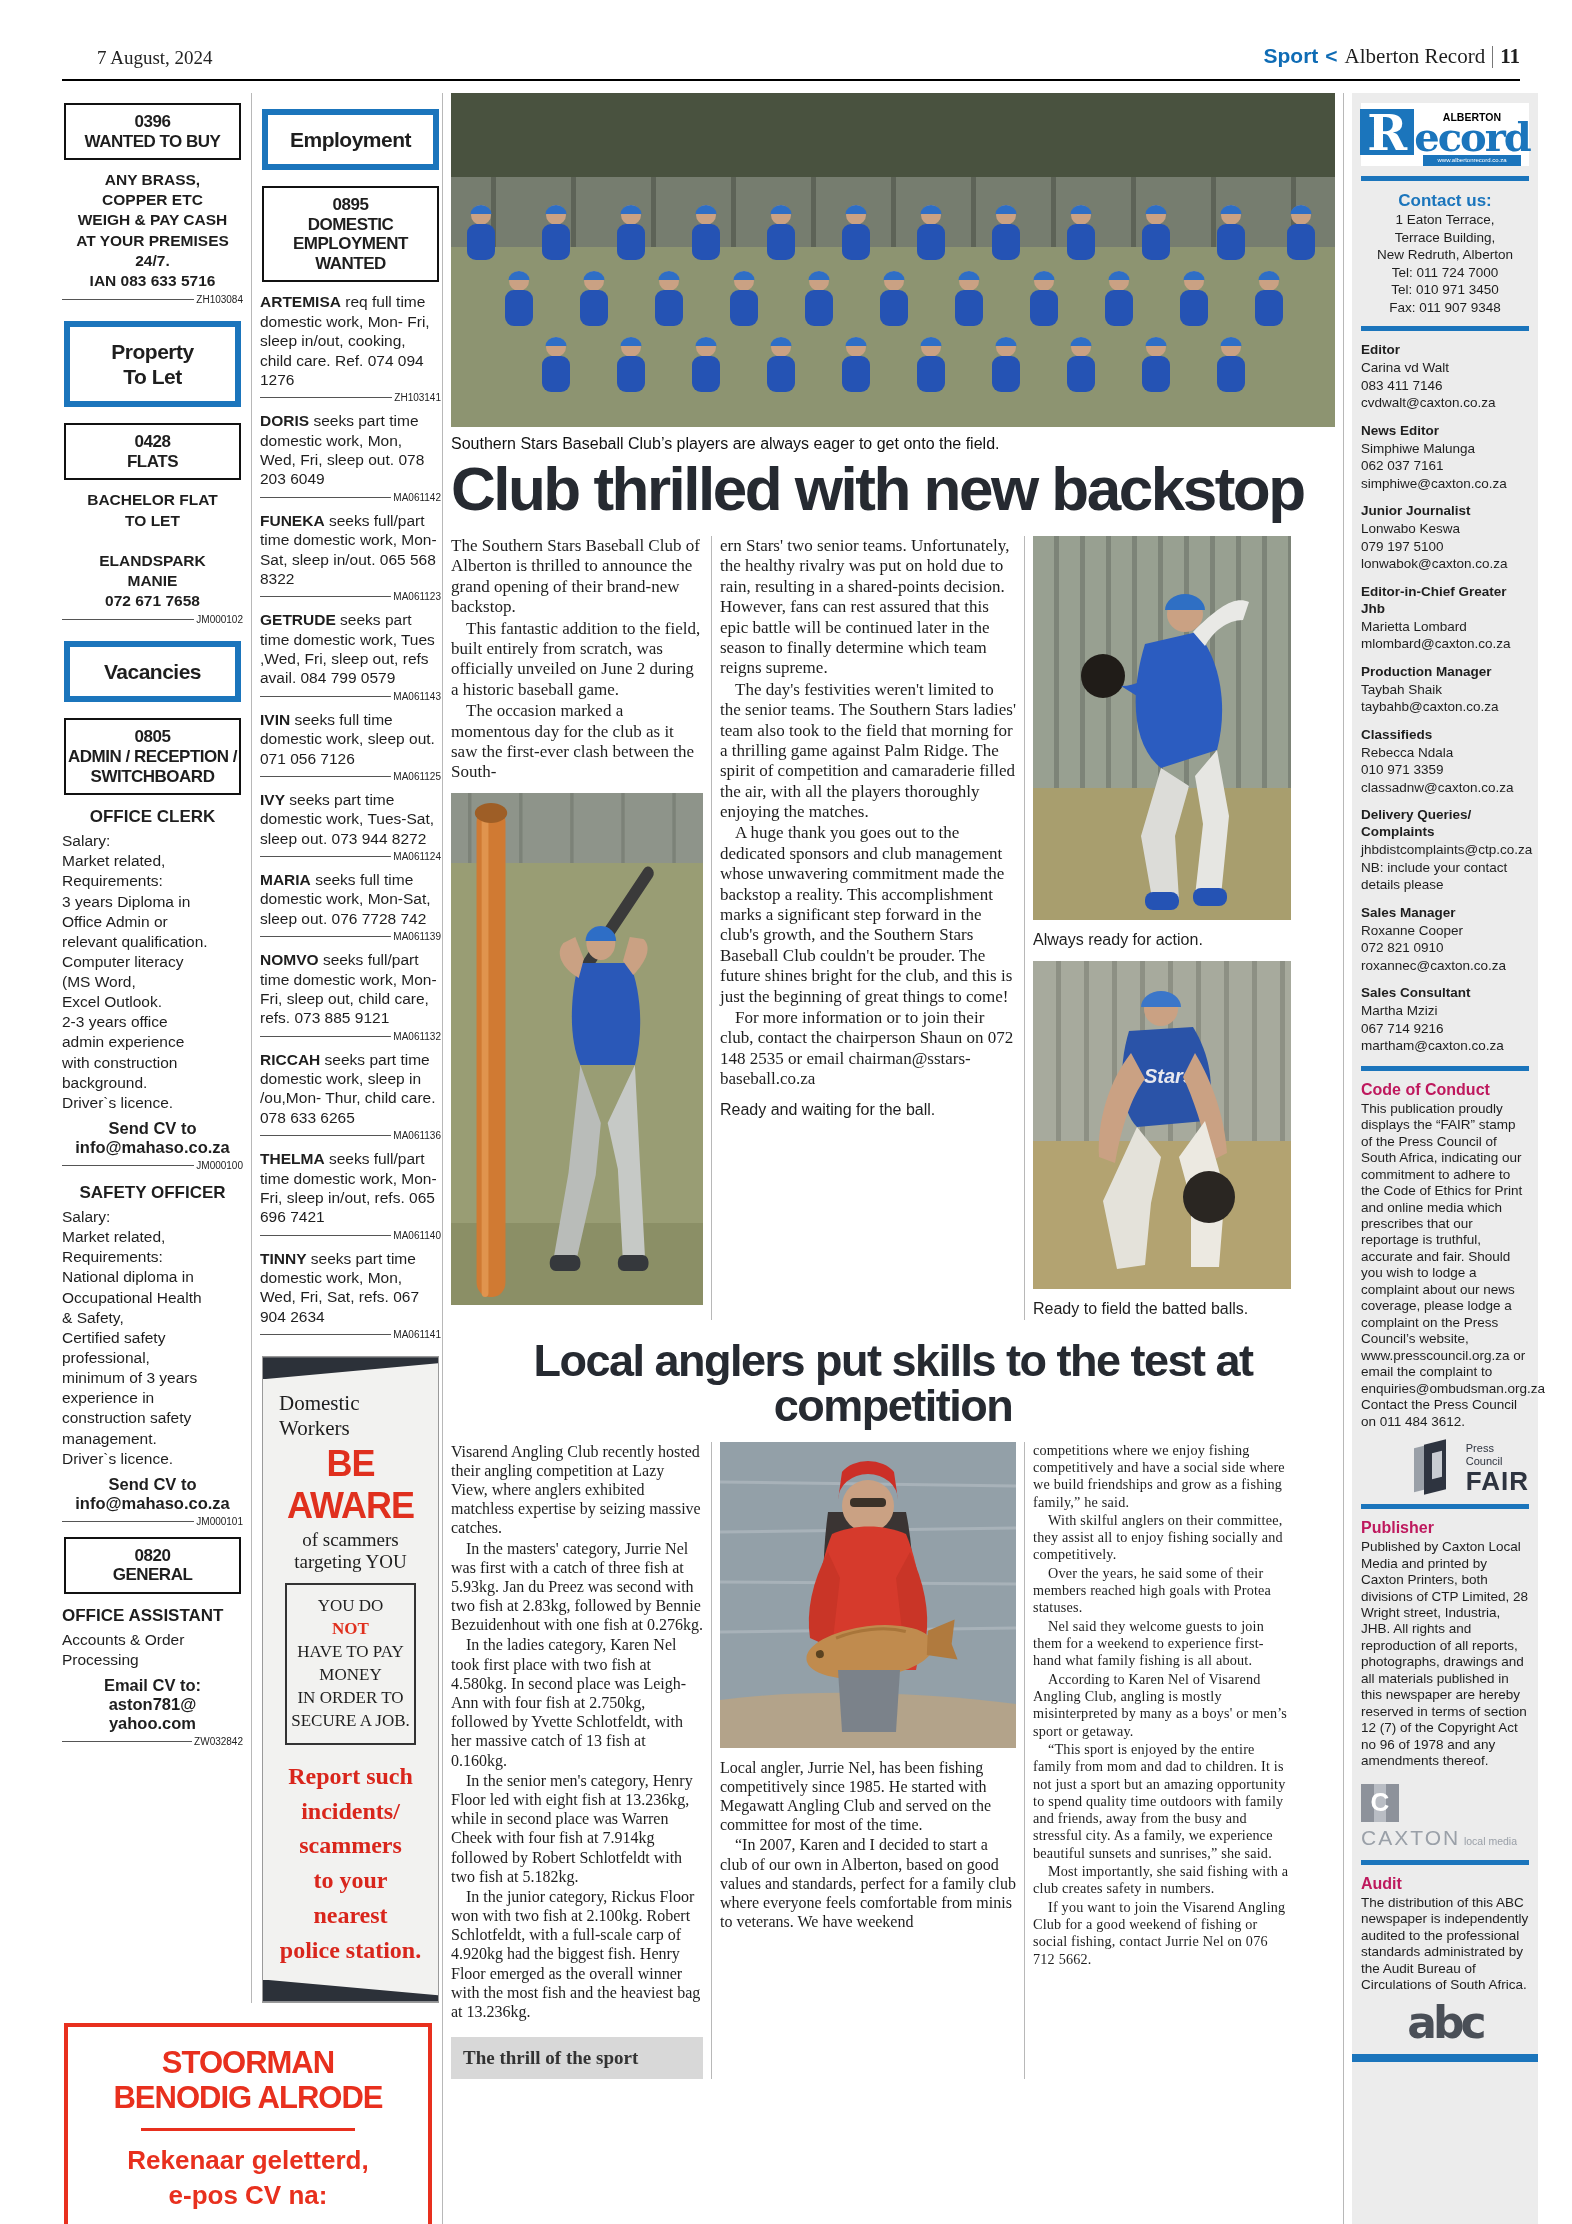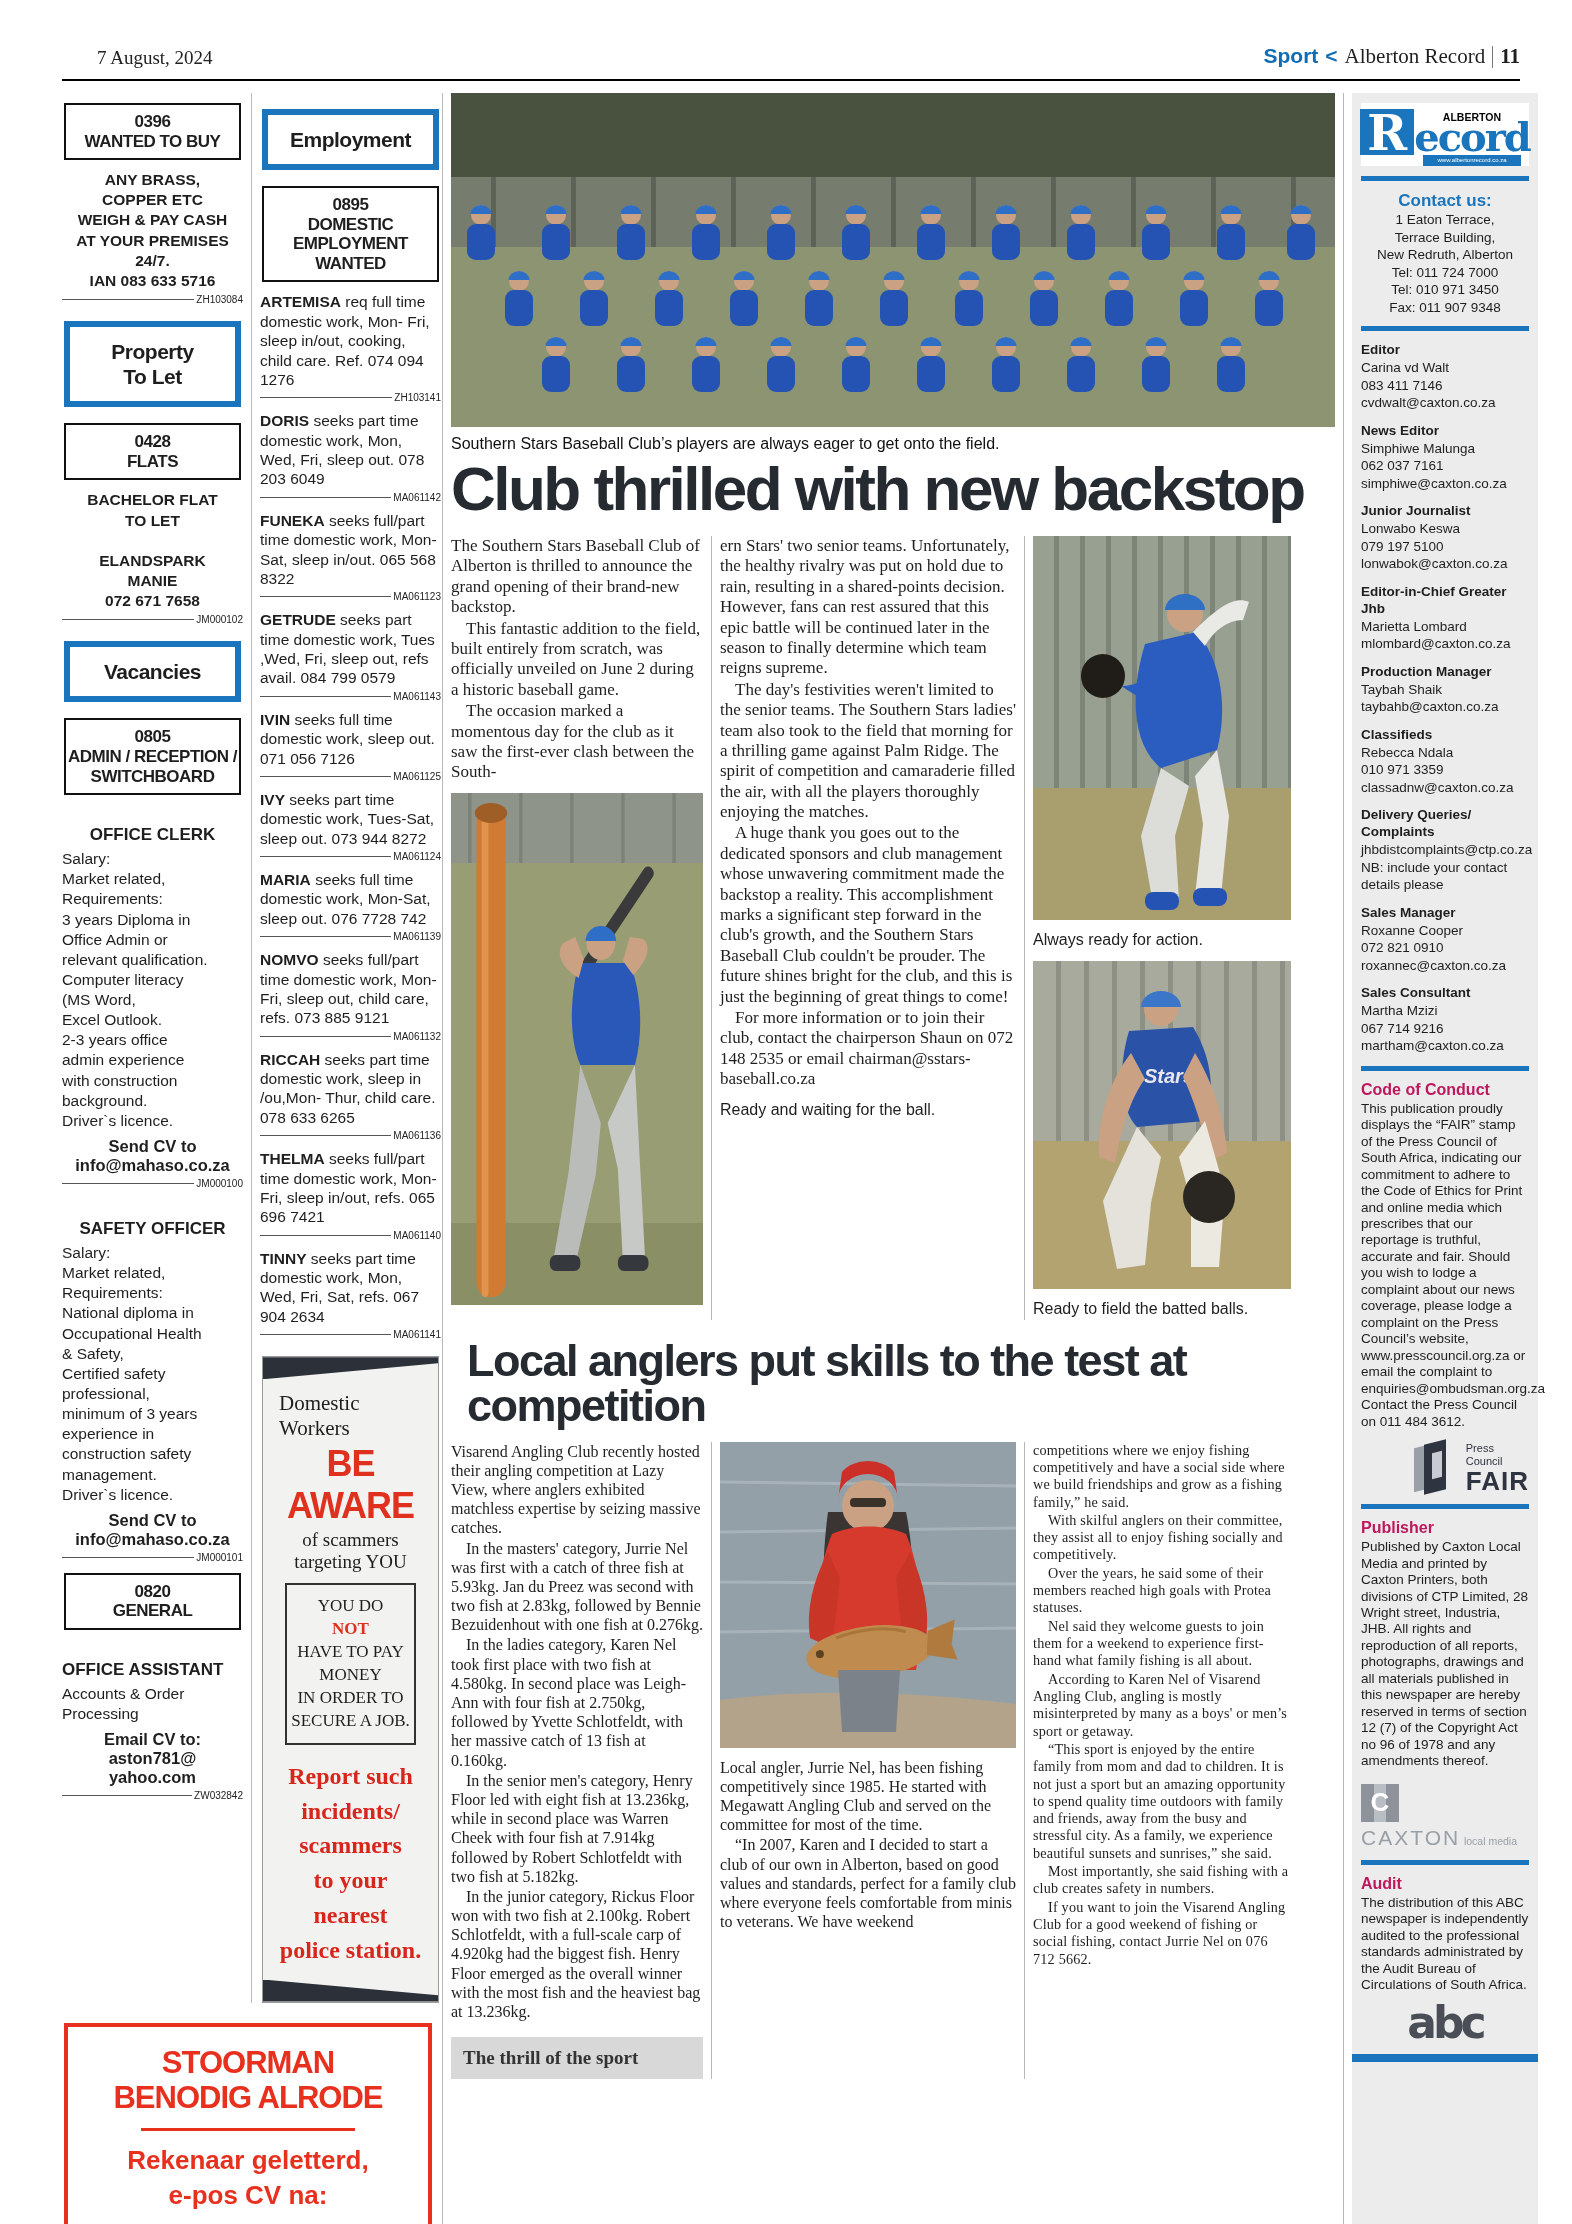--- a/index.html
+++ b/index.html
@@ -28,21 +28,21 @@
   
   .leftrow{display:flex;}
   .c1{width:181px;flex:none;}
   .c2{width:181px;flex:none;}
   .catbox{border:2px solid #111;text-align:center;font-weight:bold;
           font-size:17px;line-height:1.15;letter-spacing:-0.5px;
           padding:7px 2px;margin:10px 2px;}
   .bluebox{border:6px solid #1b75bc;text-align:center;font-weight:bold;
            font-size:21px;line-height:1.2;padding:12px 2px;margin:16px 2px;letter-spacing:-0.5px;}
   .adcenter{text-align:center;font-weight:bold;font-size:15.5px;line-height:1.3;white-space:pre-line;}
-  .adtitle{text-align:center;font-weight:bold;font-size:17px;margin:30px 0 4px;white-space:pre-line;}
+  .adtitle{text-align:center;font-weight:bold;font-size:17px;margin:12px 0 4px;white-space:pre-line;}
   .adbody{font-size:15.5px;line-height:1.3;white-space:pre-line;}
   .adcta{text-align:center;font-weight:bold;font-size:16.5px;white-space:pre-line;margin-top:6px;}
   .refline{display:flex;align-items:center;margin:3px 0 8px;}
   .refline::before{content:"";flex:1;border-top:1px solid #555;}
   .refline span{font-size:10px;color:#222;padding-left:2px;}
   .empad p{margin:0;font-size:15.5px;line-height:1.25;}
 
   
   .beaware{position:relative;background:#f2f2f0;border:1px solid #9a9a9a;
            margin:16px 2px 0;padding:30px 16px 34px;text-align:center;}
@@ -65,21 +65,21 @@
   .st-div{border-top:3px solid #e8301e;width:62%;margin:12px auto;}
   .st-l3{font-weight:800;font-size:26px;line-height:1.35;}
   .st-mail{font-weight:bold;font-size:17.5px;margin-top:8px;}
 
   
   .photo{position:relative;overflow:hidden;}
   .photo svg{display:block;width:100%;height:100%;}
   .photo-team{height:334px;}
   .cap{font-size:16px;color:#111;margin:7px 0 4px;line-height:1.25;}
   .headline1{font-size:62px;font-weight:800;color:#262a31;letter-spacing:-2.5px;margin:4px 0 16px;line-height:1.0;}
-  .headline2{font-size:45px;font-weight:800;color:#262a31;letter-spacing:-1.5px;margin:18px 16px 14px;line-height:1.0;}
+  .headline2{font-size:45px;font-weight:800;color:#262a31;letter-spacing:-1.5px;margin:18px 6px 14px;line-height:1.0;text-align:center;}
   .art{display:flex;align-items:stretch;}
   .acol{flex:none;}
   .a1{width:252px;} .a2{width:296px;} .a3{width:258px;}
   .art p{font-family:"Liberation Serif",serif;margin:0 0 1px;text-align:left;}
   .t17 p{font-size:17px;line-height:1.2;}
   .t16 p{font-size:16px;line-height:1.2;}
   .t14 p{font-size:14.2px;line-height:1.22;letter-spacing:0.2px;}
   .art p + p{text-indent:15px;}
   .photo-batter{height:512px;margin-top:10px;}
   .photo-pitcher{height:384px;}

